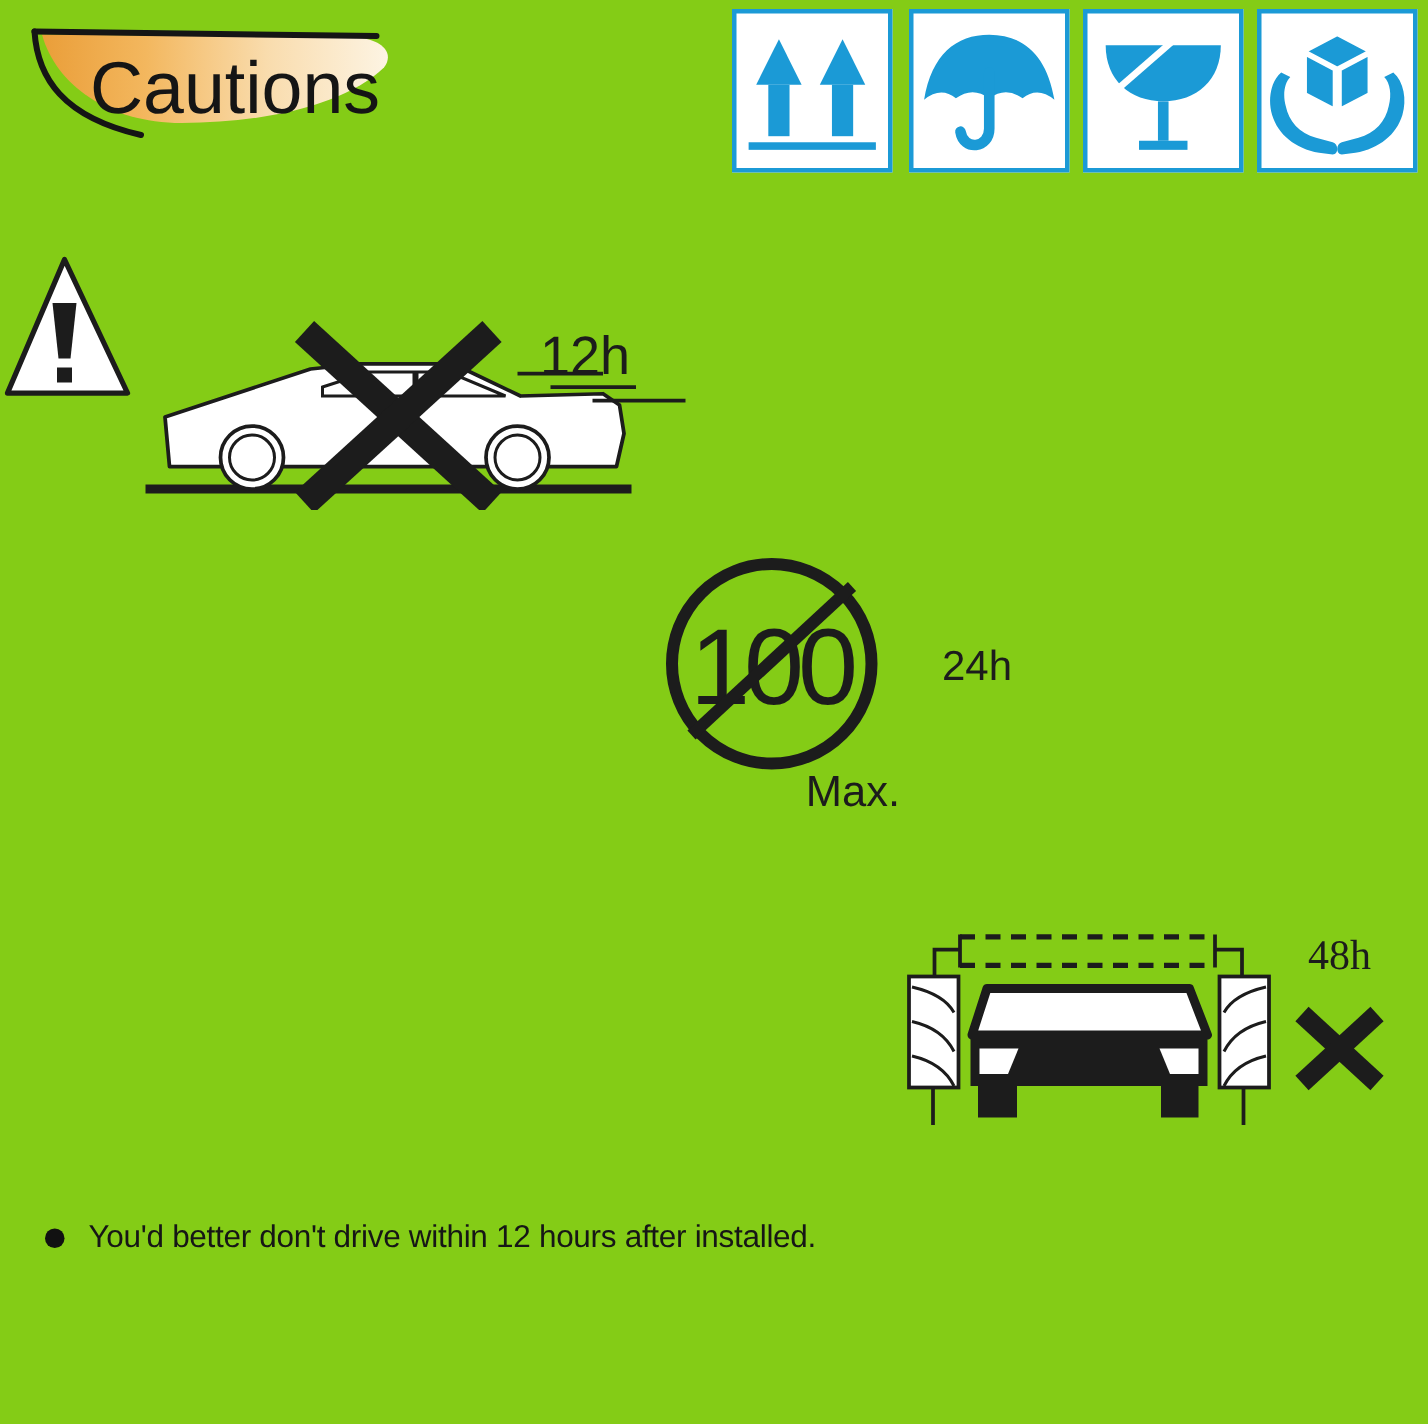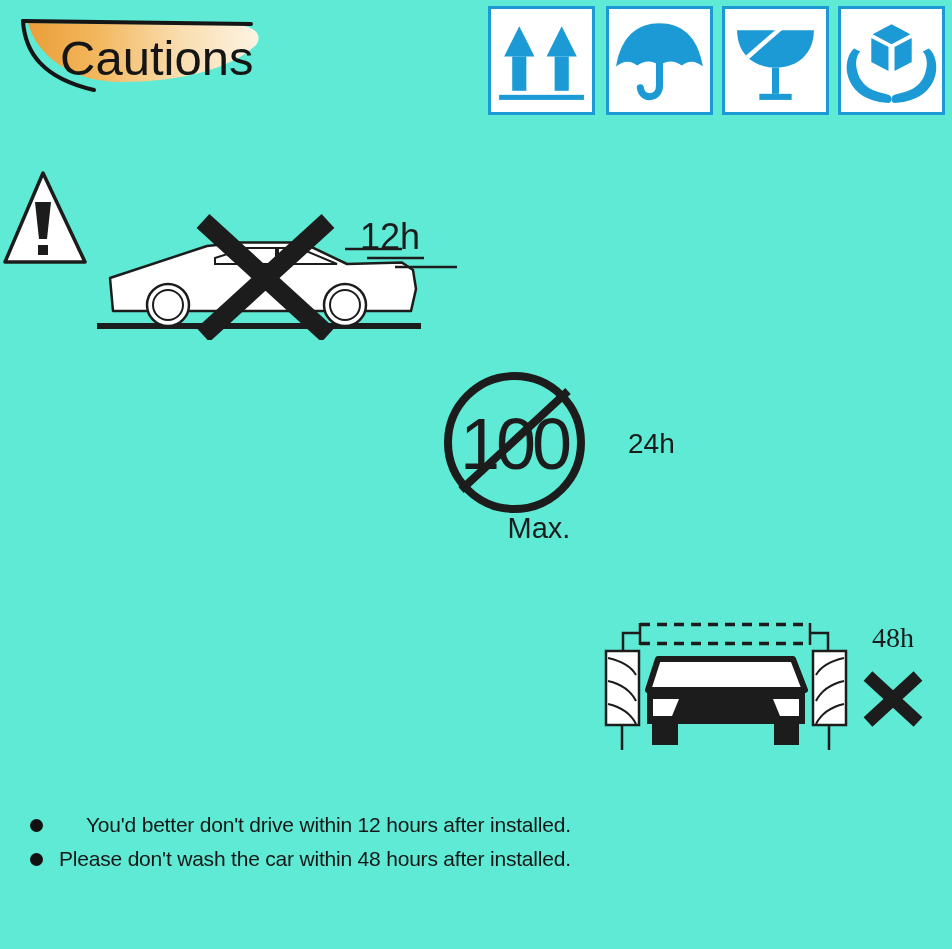--- a/index.html
+++ b/index.html
@@ -1,17 +1,17 @@
 <!DOCTYPE html>
 <html><head>
 <meta charset="utf-8">
 <style>
   html,body{margin:0;padding:0;background:#fff;}
   .canvas{
-    position:relative;width:952px;height:949px;background:#5eead4;overflow:hidden;
+    position:relative;width:952px;height:949px;background:#84cc16;overflow:hidden;
     font-family:"Liberation Sans",sans-serif;color:#1c1c1c;
   }
   .abs{position:absolute;}
   .dur{
     position:absolute;font-size:28px;color:#1c1c1c;letter-spacing:0px;white-space:nowrap;
   }
   
   .ship-box{
     position:absolute;top:6px;width:107px;height:109px;border:3px solid #1b9ad6;
     box-sizing:border-box;background:#fff;
@@ -112,21 +112,21 @@
   <div class="dur" style="left:360px;top:216px;font-size:36px;">12h</div>
 
   <div class="abs" style="left:430px;top:362px;width:170px;height:170px;">
     <svg width="170" height="170" viewBox="0 0 170 170">
       <circle cx="84.5" cy="80.5" r="66.5" fill="none" stroke="#1c1c1c" stroke-width="8"></circle>
       <text x="84" y="107" text-anchor="middle" font-size="72" letter-spacing="-4" font-family="Liberation Sans, sans-serif" fill="#1c1c1c">100</text>
       <line x1="31" y1="128" x2="138" y2="29" stroke="#1c1c1c" stroke-width="8"></line>
     </svg>
   </div>
   <div class="dur" style="left:628px;top:380px;margin-top:48px;">24h</div>
-  <div class="dur" style="left:454px;top:512px;width:170px;text-align:center;font-size:29px;">Max.</div>
+  <div class="dur" style="left:430px;top:512px;width:170px;text-align:right;font-size:29px;">Max.</div>
 
   <div class="abs" style="left:595px;top:598px;width:255px;height:160px;">
     <svg width="255" height="160" viewBox="0 0 255 160">
 
       <line x1="45" y1="26.5" x2="215" y2="26.5" stroke="#1c1c1c" stroke-width="3.5" stroke-dasharray="10 7"></line>
       <line x1="45" y1="45.5" x2="215" y2="45.5" stroke="#1c1c1c" stroke-width="3.5" stroke-dasharray="10 7"></line>
       <line x1="45" y1="25" x2="45" y2="47" stroke="#1c1c1c" stroke-width="2.5"></line>
       <line x1="215" y1="25" x2="215" y2="47" stroke="#1c1c1c" stroke-width="2.5"></line>
       <polyline points="45,35 28,35 28,53" fill="none" stroke="#1c1c1c" stroke-width="2.5"></polyline>
       <polyline points="215,35 233,35 233,53" fill="none" stroke="#1c1c1c" stroke-width="2.5"></polyline>
@@ -157,19 +157,15 @@
       <line x1="10" y1="8" x2="60" y2="54" stroke="#1c1c1c" stroke-width="13"></line>
       <line x1="60" y1="8" x2="10" y2="54" stroke="#1c1c1c" stroke-width="13"></line>
     </svg>
   </div>
 
   <ul class="notes">
     <li>
       <span class="dot"></span>
       <span class="txt">You'd better don't drive within 12 hours after installed.</span>
     </li>
-    <li>
-      <span class="dot"></span>
-      <span class="txt">Please don't wash the car within 48 hours after installed.</span>
-    </li>
   </ul>
 
 </div>
 
 </body></html>

